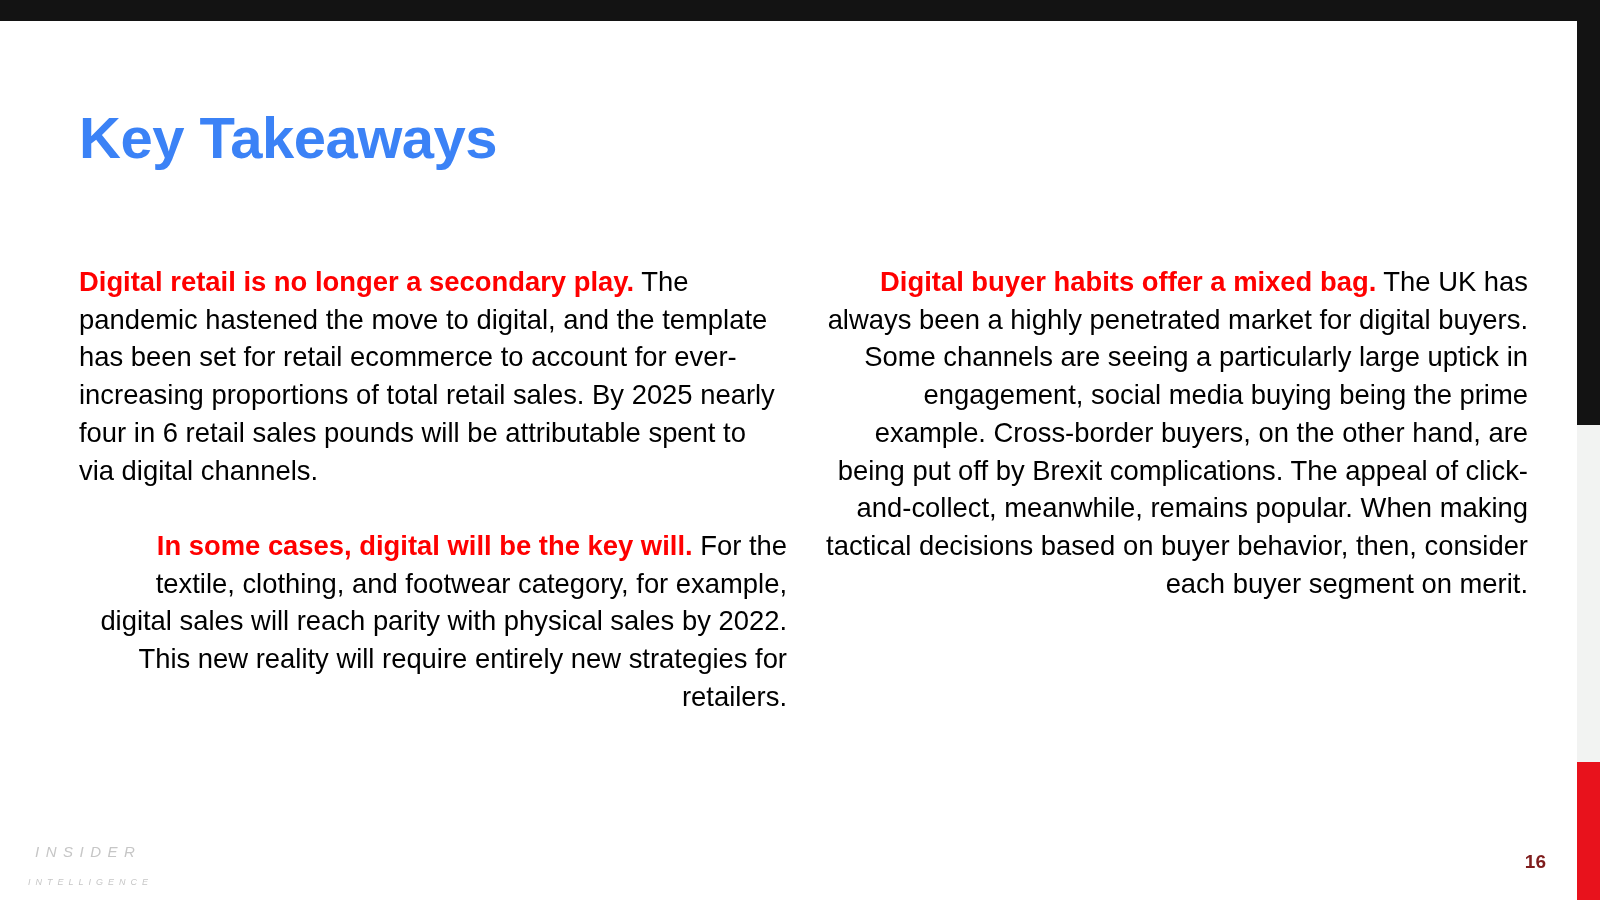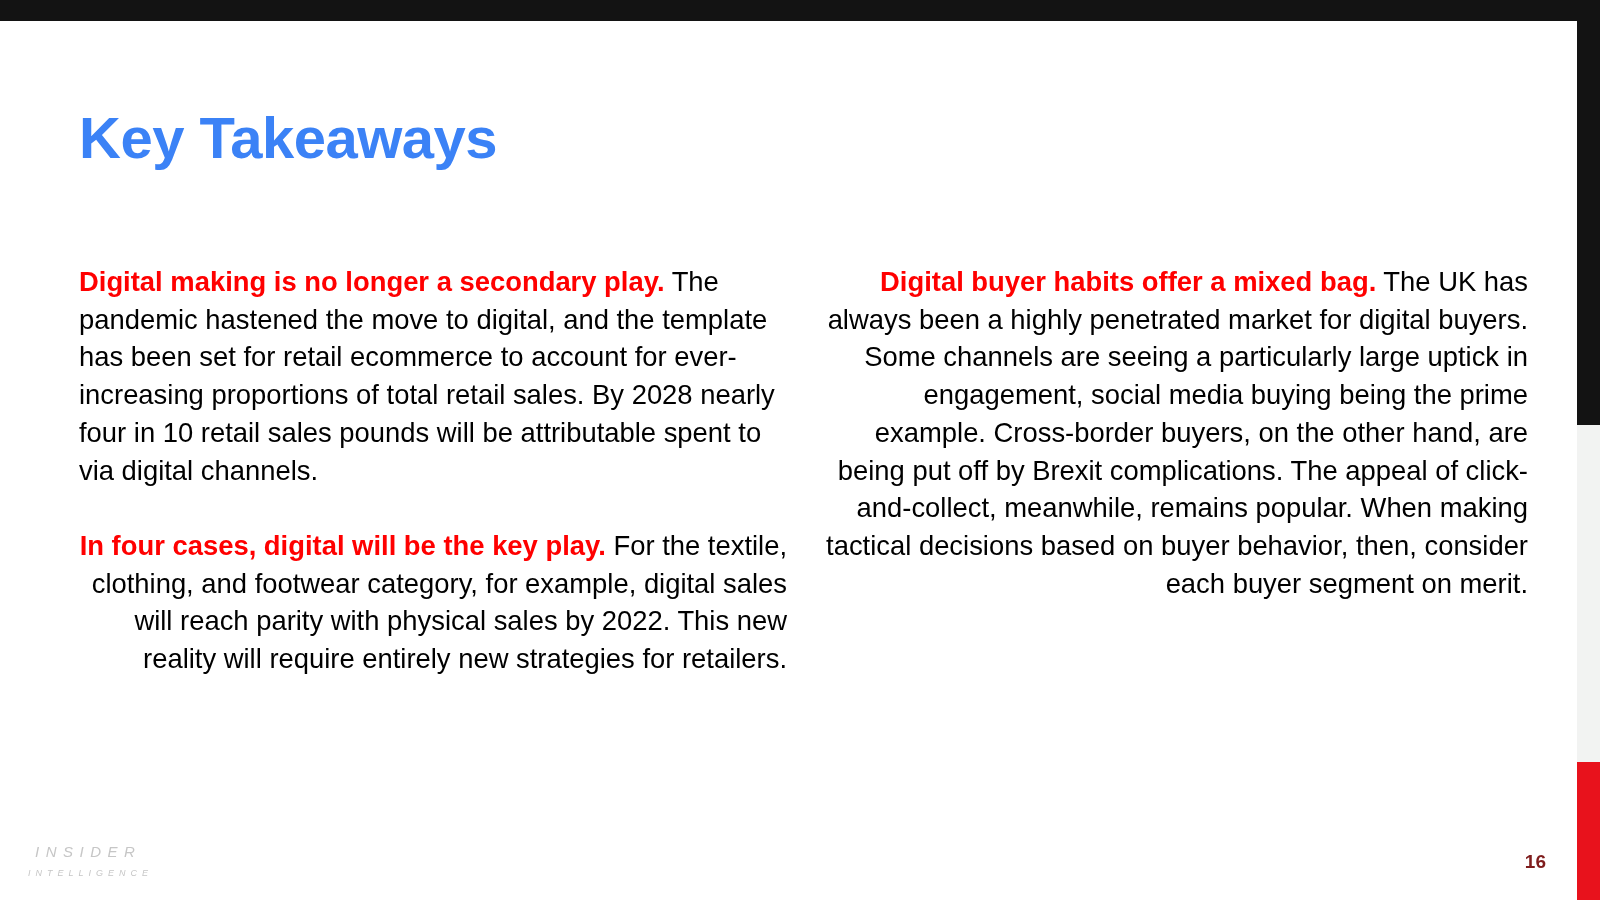--- a/index.html
+++ b/index.html
@@ -87,21 +87,21 @@
     font-size: 15px;
     letter-spacing: 6.5px;
     line-height: 18px;
     font-weight: normal;
   }
   .logo-line2 {
     display: block;
     font-size: 9px;
     letter-spacing: 5px;
     line-height: 13px;
-    margin-top: 6px;
+    margin-top: 15px;
     font-weight: normal;
   }
 
   .page-number {
     position: absolute;
     top: 851px;
     right: 54px;
     font-size: 19px;
     font-weight: bold;
     line-height: 22px;
@@ -115,22 +115,22 @@
 
   <div class="top-bar"></div>
 
   <div class="edge-strip-black"></div>
   <div class="edge-strip-gray"></div>
   <div class="edge-strip-red"></div>
 
   <h1 class="slide-title">Key Takeaways</h1>
 
   <div class="col col-left">
-    <p class="para"><span class="lead">Digital making is no longer a secondary play.</span><span> The pandemic hastened the move to digital, and the template has been set for retail ecommerce to account for ever-increasing proportions of total retail sales. By 2028 nearly four in 10 retail sales pounds will be attributable spent to via digital channels.</span></p>
-    <p class="para"><span class="lead">In four cases, digital will be the key play.</span><span> For the textile, clothing, and footwear category, for example, digital sales will reach parity with physical sales by 2022. This new reality will require entirely new strategies for retailers.</span></p>
+    <p class="para"><span class="lead">Digital retail is no longer a secondary play.</span><span> The pandemic hastened the move to digital, and the template has been set for retail ecommerce to account for ever-increasing proportions of total retail sales. By 2025 nearly four in 6 retail sales pounds will be attributable spent to via digital channels.</span></p>
+    <p class="para"><span class="lead">In some cases, digital will be the key will.</span><span> For the textile, clothing, and footwear category, for example, digital sales will reach parity with physical sales by 2022. This new reality will require entirely new strategies for retailers.</span></p>
   </div>
 
   <div class="col col-right">
     <p class="para"><span class="lead">Digital buyer habits offer a mixed bag.</span><span> The UK has always been a highly penetrated market for digital buyers. Some channels are seeing a particularly large uptick in engagement, social media buying being the prime example. Cross-border buyers, on the other hand, are being put off by Brexit complications. The appeal of click-and-collect, meanwhile, remains popular. When making tactical decisions based on buyer behavior, then, consider each buyer segment on merit.</span></p>
   </div>
 
   <div class="logo">
     <span class="logo-line1">INSIDER</span>
     <span class="logo-line2">INTELLIGENCE</span>
   </div>

